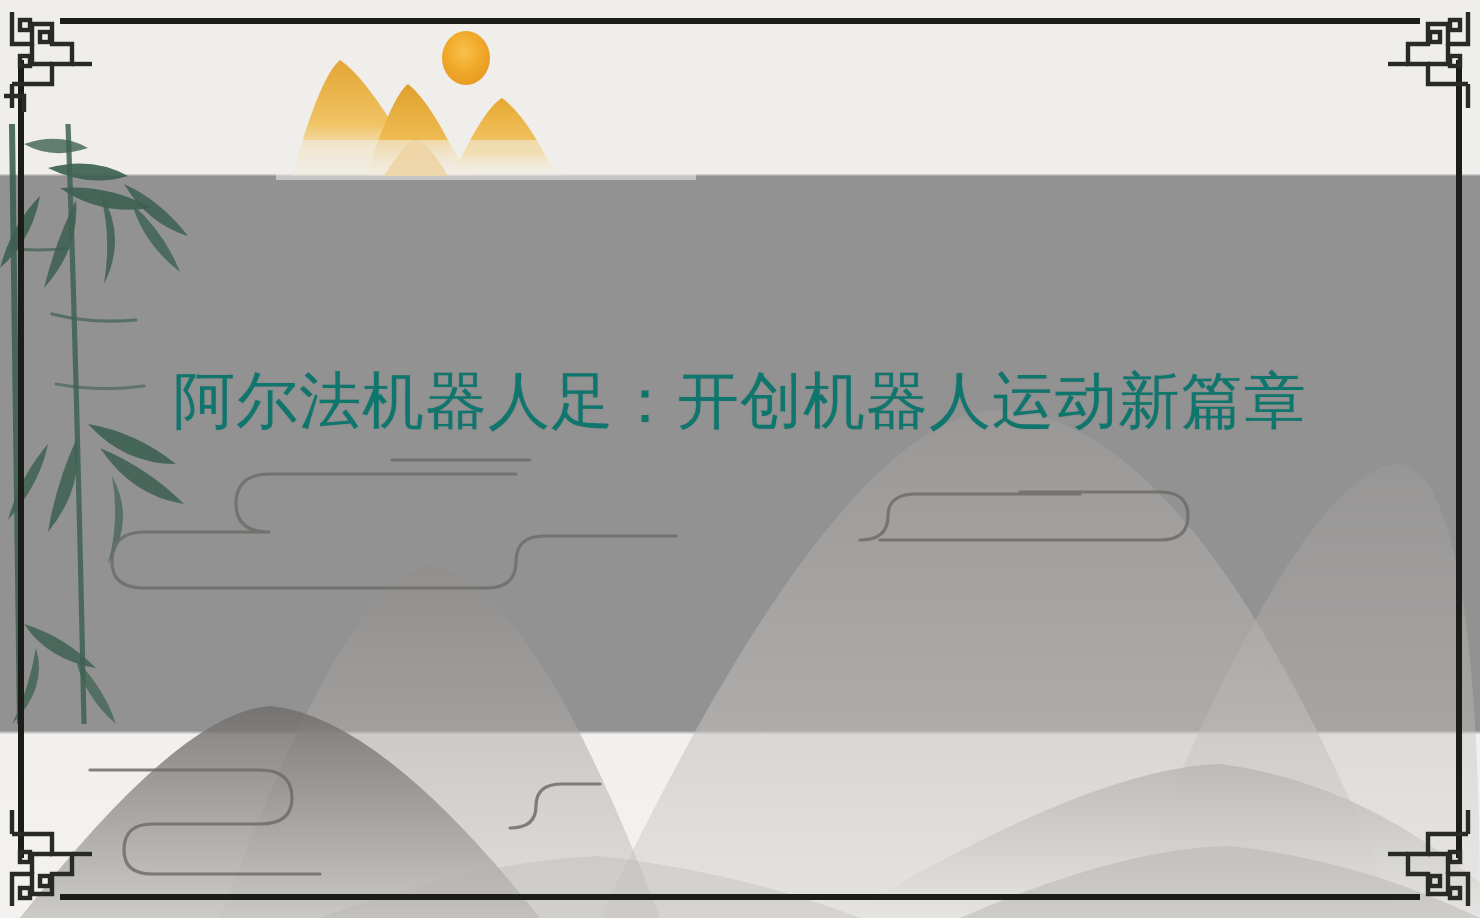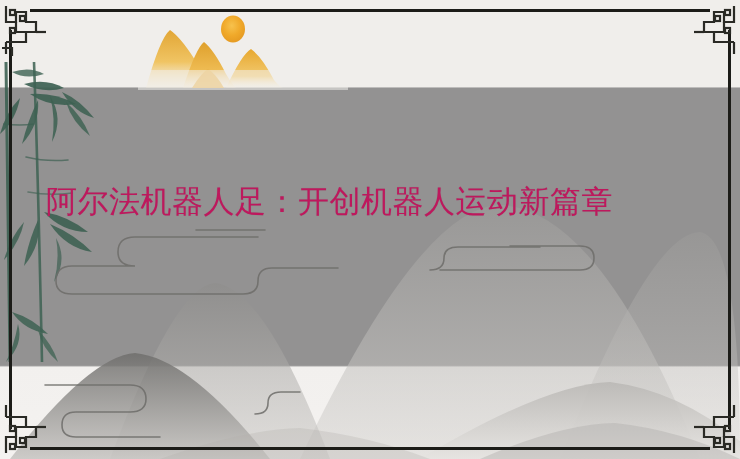--- a/index.html
+++ b/index.html
@@ -94,21 +94,22 @@
   .corner-tr { left: 684px; top: 2px;   transform: scaleX(-1); }
   .corner-bl { left: 2px;   top: 403px; transform: scaleY(-1); }
   .corner-br { left: 684px; top: 403px; transform: scale(-1,-1); }
 
   
   .title {
     position: absolute;
     left: 46px;
     top: 178px;
     width: 648px;
-    color: #be185d;
+    text-align: center;
+    color: #0f766e;
     font-size: 31px;
     line-height: 47px;
     letter-spacing: 0.5px;
     font-family: "DejaVu Sans", "Liberation Sans", sans-serif;
     font-weight: 400;
     white-space: pre-wrap;
     text-shadow: 0 0 1px rgba(0,0,0,0.10);
   }
 </style>
 </head>

